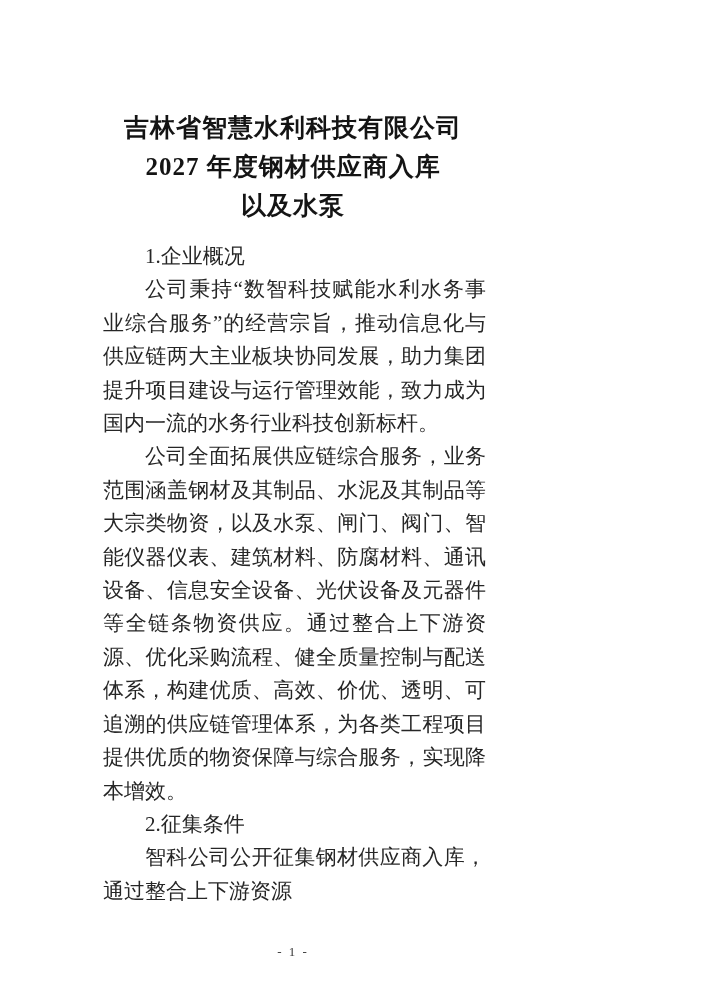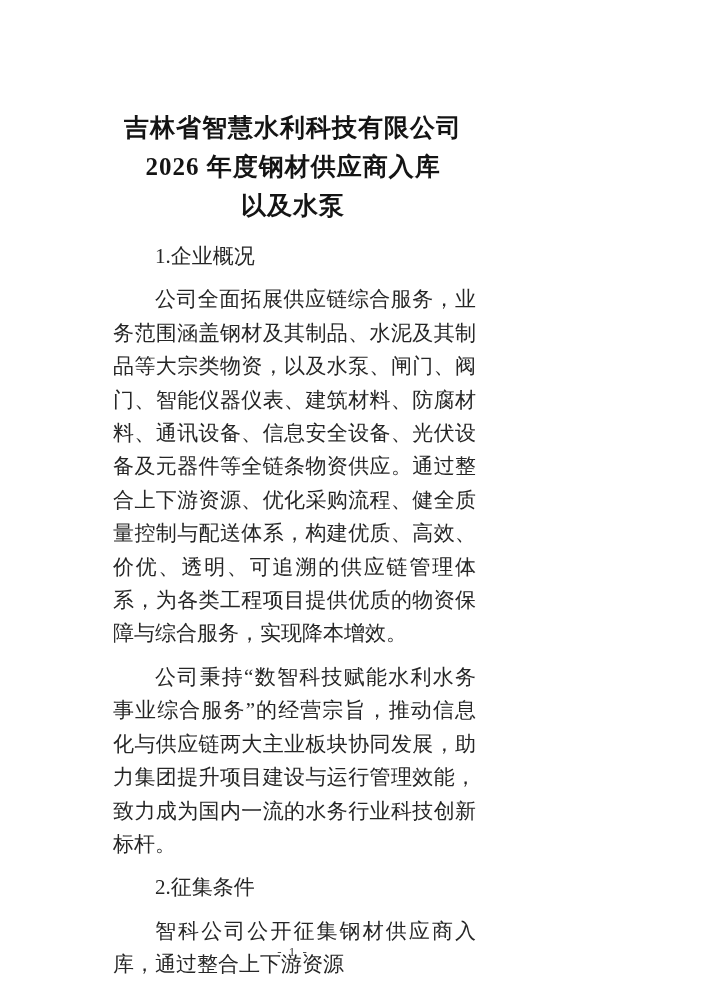--- a/index.html
+++ b/index.html
@@ -29,21 +29,21 @@
   }
   .body-block {
     margin: 15px 100px 0 103px;
     font-size: 21px;
     line-height: 33.4px;
     text-align: justify;
     text-justify: inter-ideograph;
     color: #262626;
   }
   .body-block p {
-    margin: 10px;
+    margin: 0;
     text-indent: 2em;
   }
   .page-number {
     position: absolute;
     top: 944px;
     left: 0;
     width: 100%;
     text-align: center;
     font-size: 13px;
     letter-spacing: 2px;
@@ -57,28 +57,28 @@
     height: 140px;
   }
 </style>
 </head>
 <body>
 
 <div class="page">
 
   <div class="title-block">
     <div class="title-line">吉林省智慧水利科技有限公司</div>
-    <div class="title-line">2026 年度钢材供应商入库</div>
+    <div class="title-line">2027 年度钢材供应商入库</div>
     <div class="title-line">以及水泵</div>
   </div>
 
   <div class="body-block">
     <p>1.企业概况</p>
+    <p>公司秉持“数智科技赋能水利水务事业综合服务”的经营宗旨，推动信息化与供应链两大主业板块协同发展，助力集团提升项目建设与运行管理效能，致力成为国内一流的水务行业科技创新标杆。</p>
     <p>公司全面拓展供应链综合服务，业务范围涵盖钢材及其制品、水泥及其制品等大宗类物资，以及水泵、闸门、阀门、智能仪器仪表、建筑材料、防腐材料、通讯设备、信息安全设备、光伏设备及元器件等全链条物资供应。通过整合上下游资源、优化采购流程、健全质量控制与配送体系，构建优质、高效、价优、透明、可追溯的供应链管理体系，为各类工程项目提供优质的物资保障与综合服务，实现降本增效。</p>
-    <p>公司秉持“数智科技赋能水利水务事业综合服务”的经营宗旨，推动信息化与供应链两大主业板块协同发展，助力集团提升项目建设与运行管理效能，致力成为国内一流的水务行业科技创新标杆。</p>
     <p>2.征集条件</p>
     <p>智科公司公开征集钢材供应商入库，通过整合上下游资源</p>
   </div>
 
   <svg class="stamp" viewBox="0 0 55 140" xmlns="http://www.w3.org/2000/svg">
     <defs>
       <path id="stamp-arc" d="M 47.1 104.8 A 40 40 0 0 0 47.1 39.2" fill="none"></path>
     </defs>
     <circle cx="70" cy="72" r="58" fill="none" stroke-width="4.5" stroke-opacity="0.8" stroke="#cb4a42"></circle>
     <text font-size="12" letter-spacing="2" fill-opacity="0.85" font-family="Liberation Serif, DejaVu Serif, serif" fill="#cb4a42">

